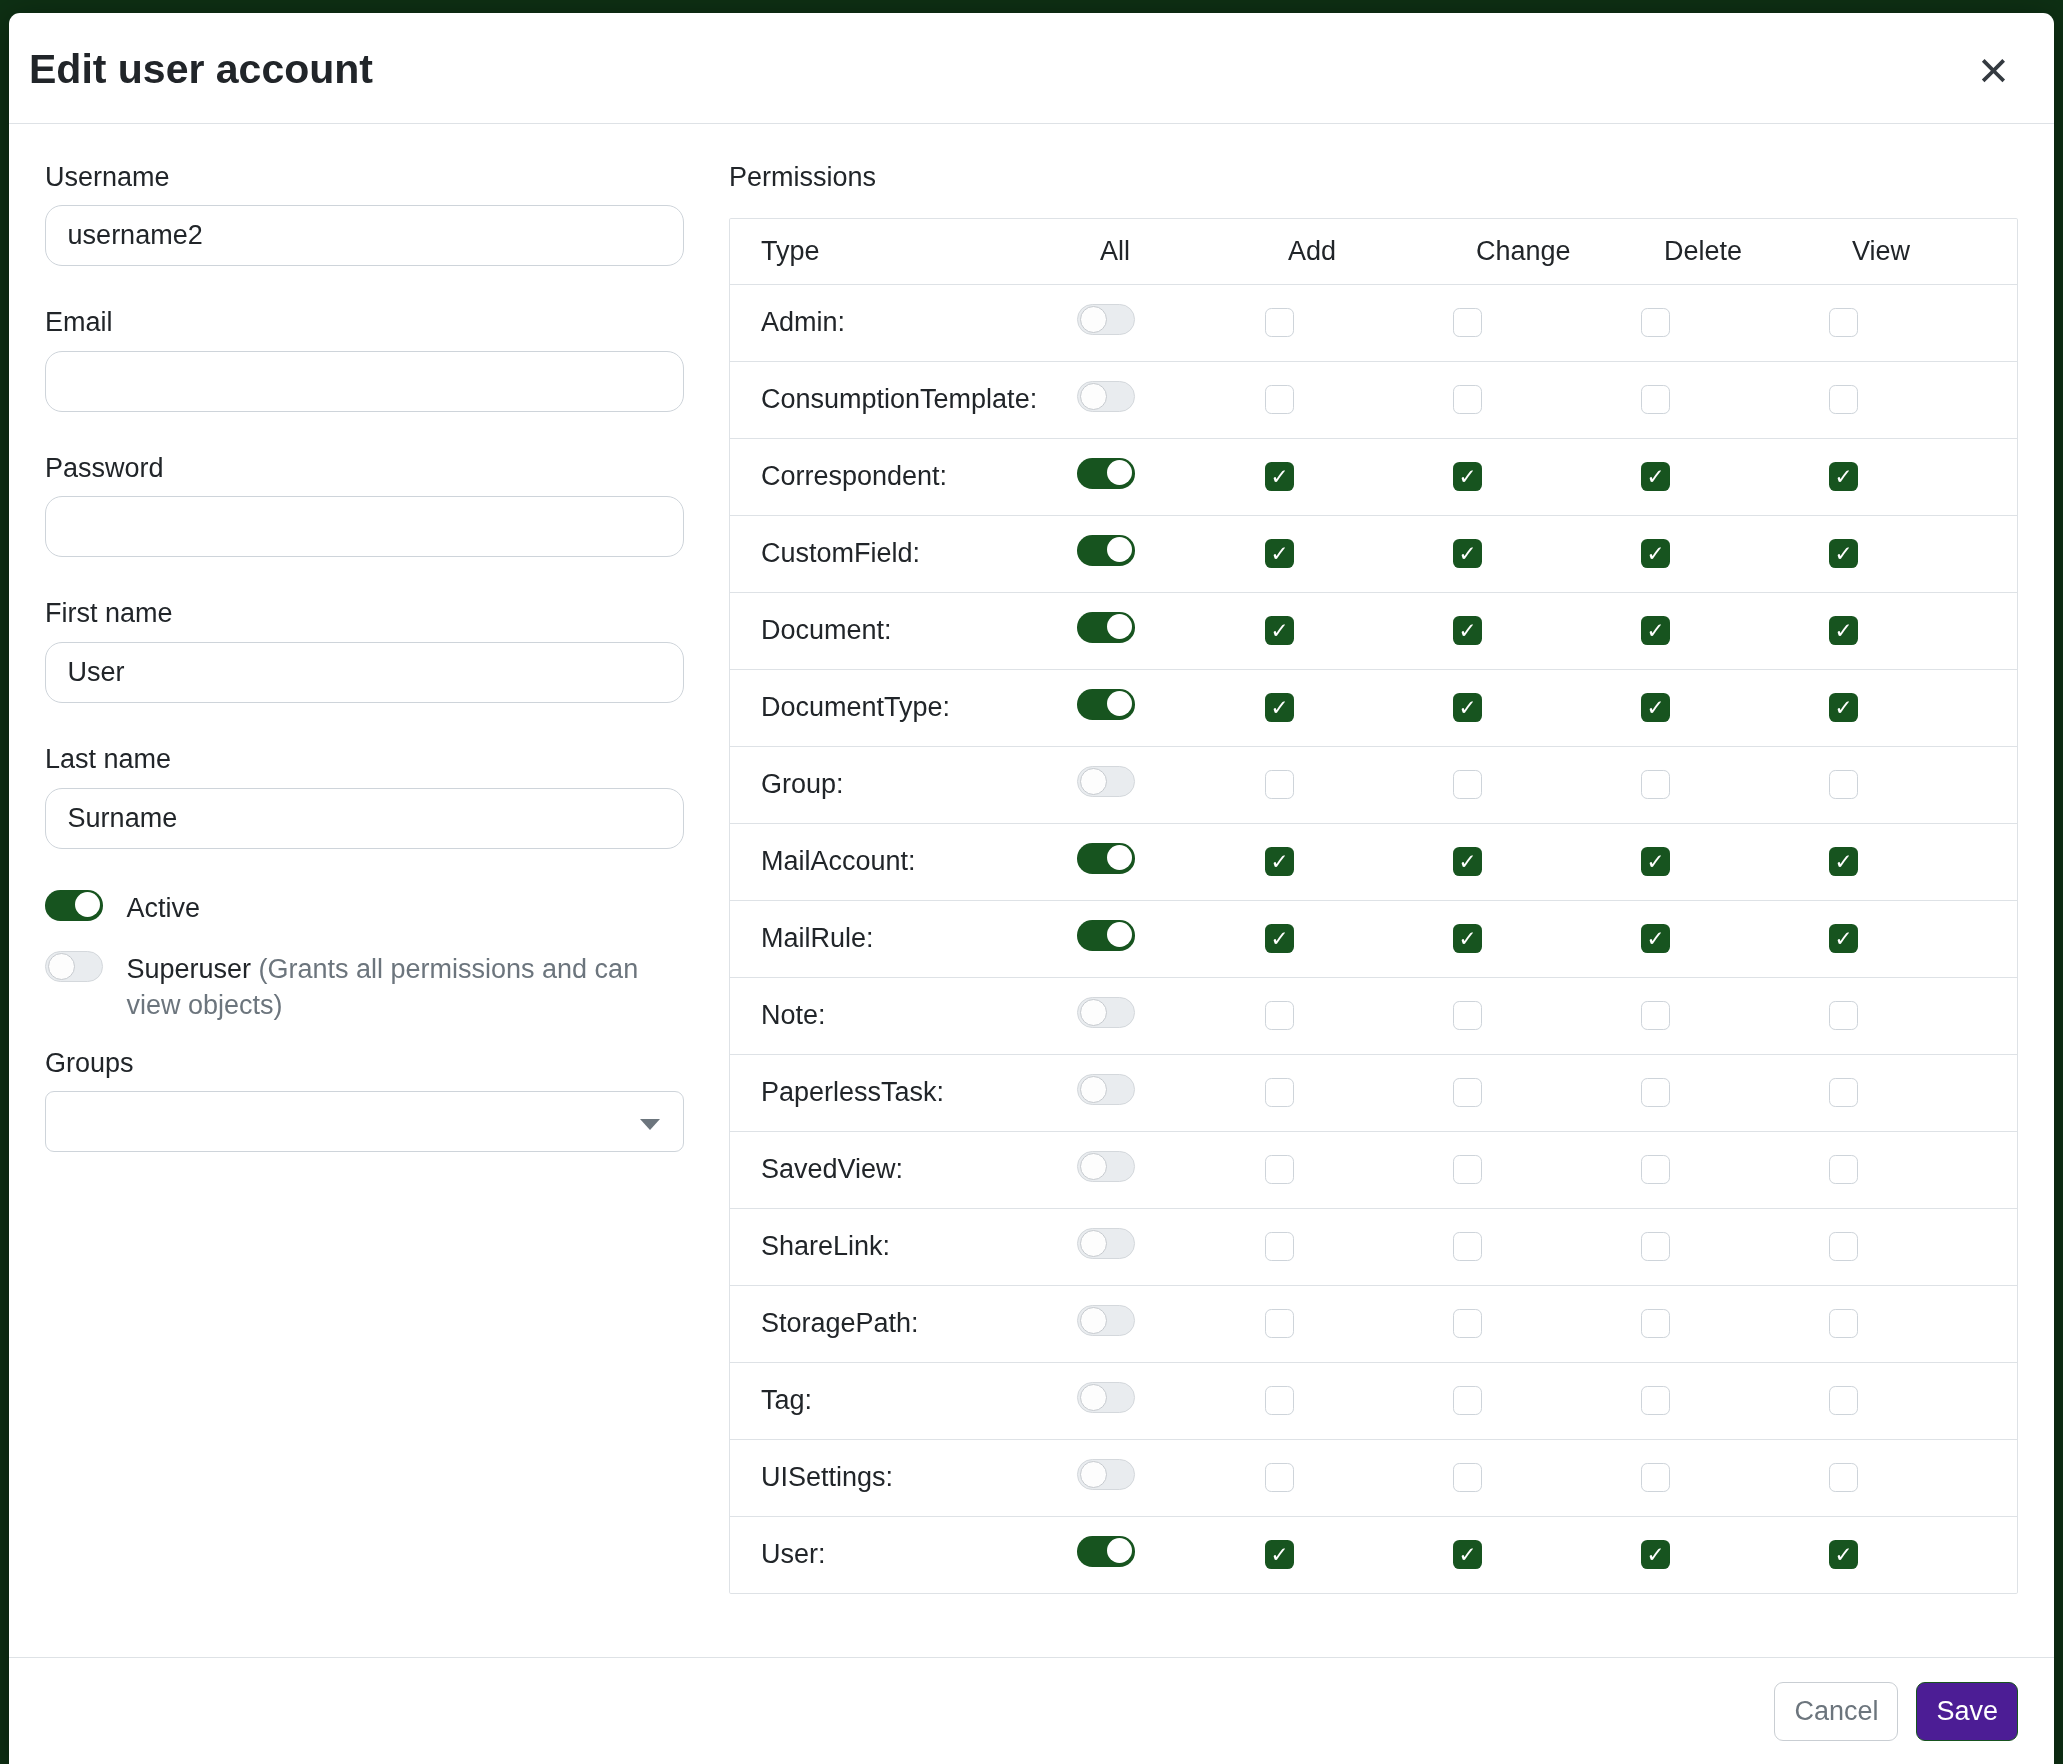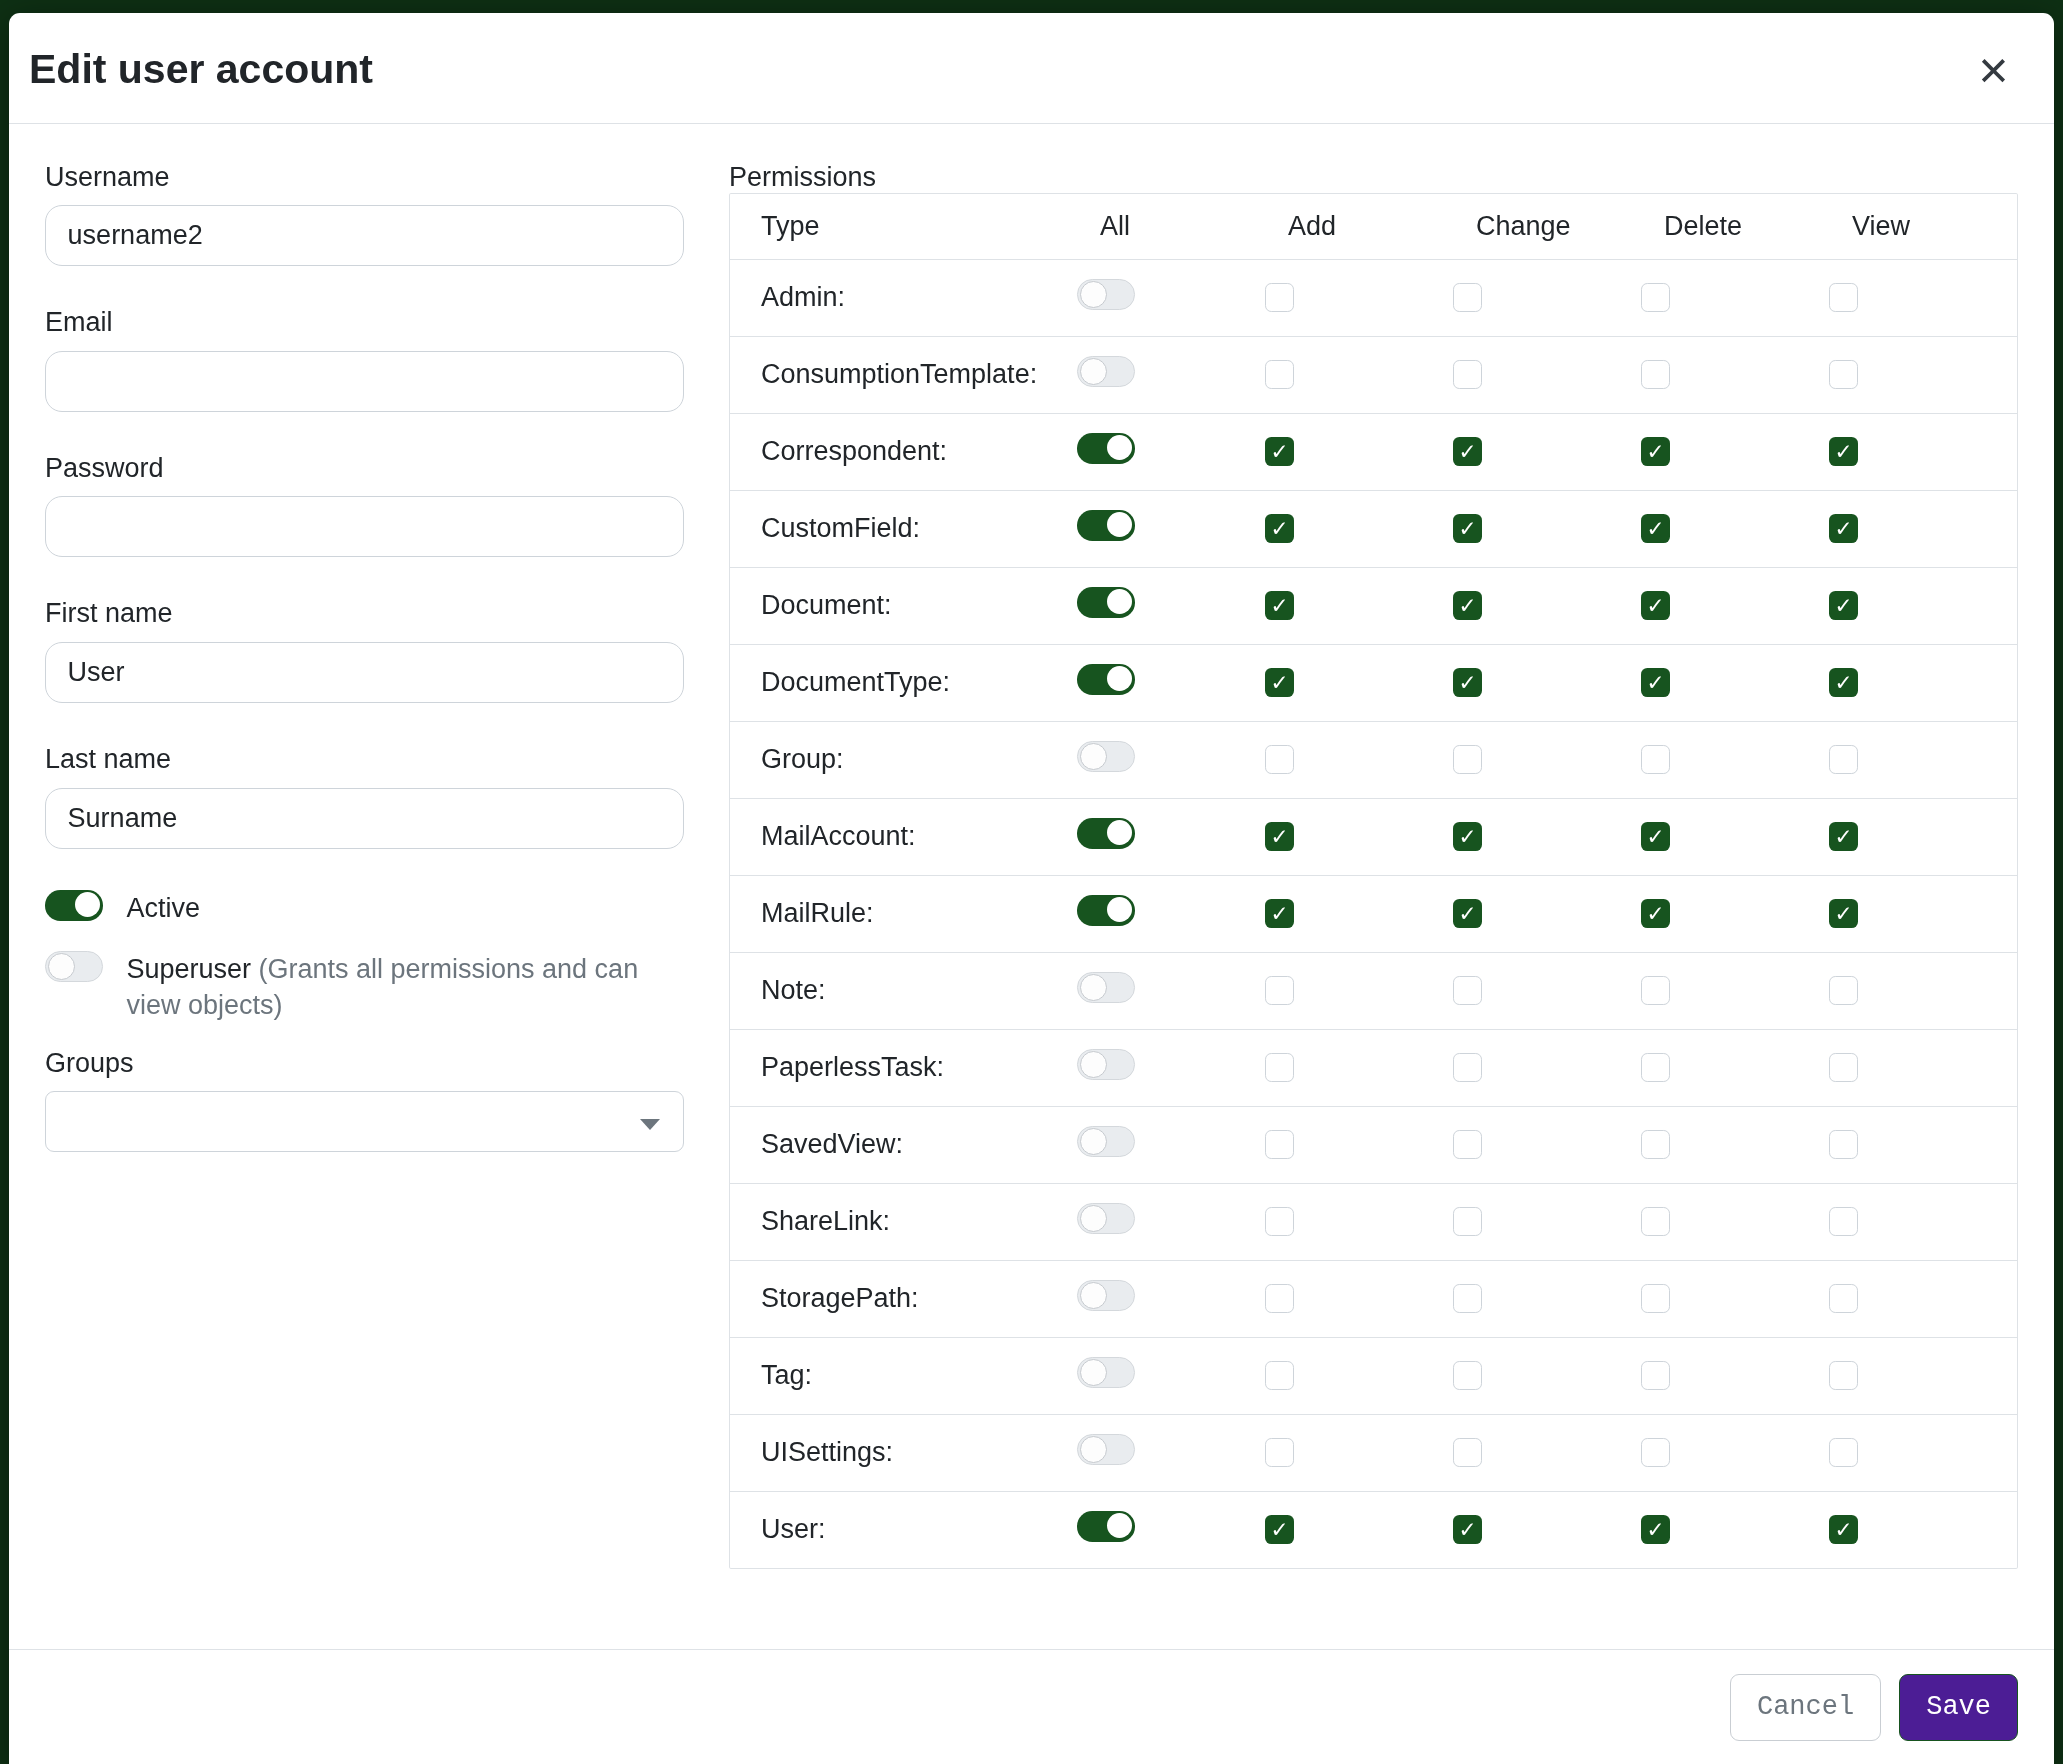--- a/index.html
+++ b/index.html
@@ -64,21 +64,21 @@
   .select-box {
     position:relative; width:100%; height:61px;
     border:1.8px solid #ced4da; border-radius:9px; background:#fff; cursor:pointer;
   }
   .select-caret {
     position:absolute; right:23.4px; top:27px; width:0; height:0;
     border-left:10px solid transparent; border-right:10px solid transparent;
     border-top:11.7px solid #6c757d;
   }
   
-  .perm-label { font-size:27px; margin-bottom:0; }
+  .perm-label { font-size:27px; margin-bottom:25px; }
   .perm-table { border:0.9px solid #dee2e6; border-radius:1.8px; }
   .perm-row, .perm-header {
     display:grid; grid-template-columns:347px repeat(5,1fr);
     align-items:center;
   }
   .perm-header { height:65px;gap:23px; }
   .perm-row { height:77px; border-top:0.9px solid #dee2e6; }
   .perm-cell { font-size:27px; }
   .perm-cell.type { padding-left:31px; }
   .checkbox {
@@ -89,22 +89,22 @@
   .checkbox.checked { background:#17541f; }
   .checkbox.checked::after {
     content:"✓"; color:#fff; font-size:21.6px; font-weight:700; line-height:1;
   }
   
   .modal-footer {
     border-top:1.8px solid #dee2e6;
     padding:23.4px 36px; display:flex; justify-content:flex-end; gap:18px;
   }
   .btn {
-    height:67px; font-size:27px; border-radius:9px; padding:0 26px;
-    font-family:Liberation Mono, monospace; cursor:pointer;
+    height:59px; font-size:27px; border-radius:9px; padding:0 19px;
+    font-family:Liberation Sans, sans-serif; cursor:pointer;
   }
   .btn-cancel { background:#fff; color:#6c757d; border:1.8px solid #c9ced3; }
   .btn-save { background:#4c1d95; color:#fff; border:1.8px solid #17541f; }
 </style>
 </head>
 <body>
 
 <div class="modal">
 
   <div class="modal-header">

